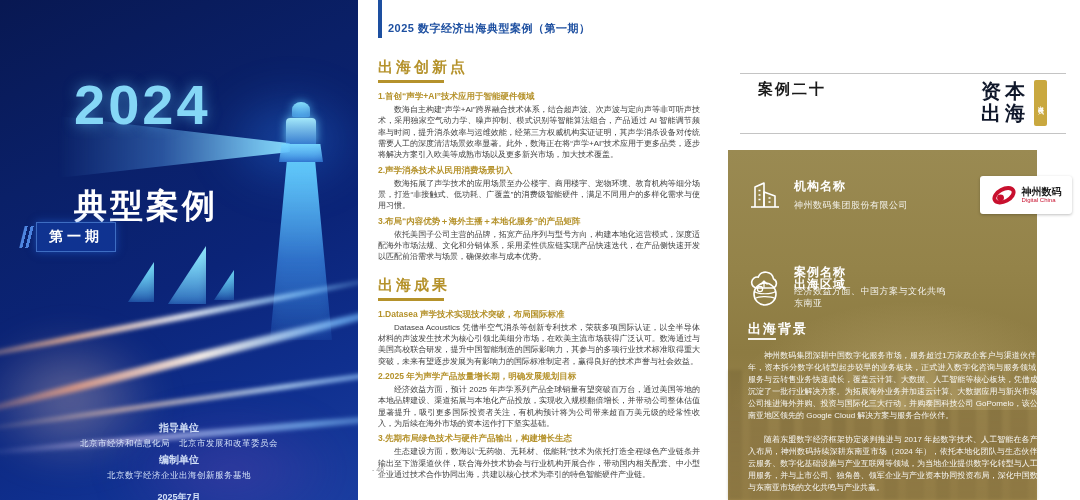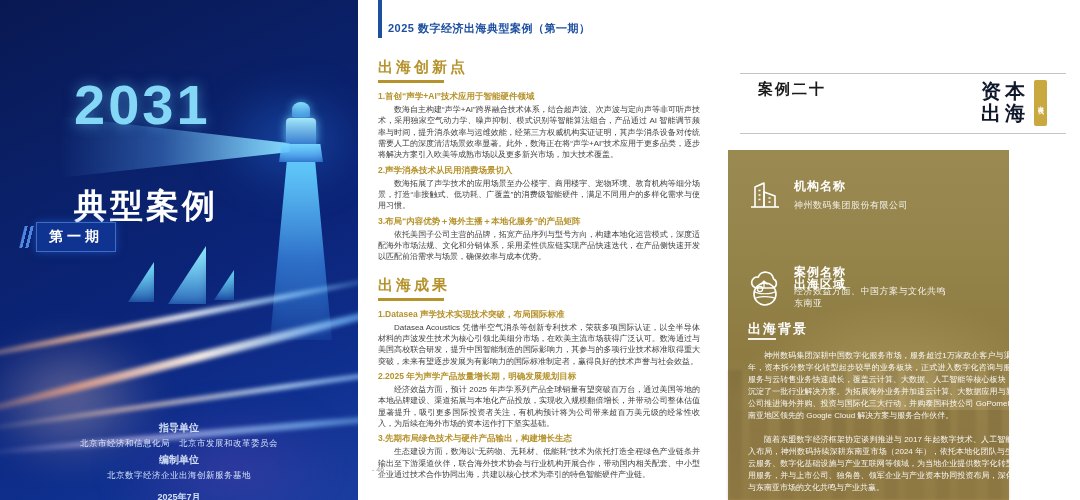--- a/index.html
+++ b/index.html
@@ -83,21 +83,21 @@
   .r-rule-top{top:73px;}
   .r-rule-bot{top:133px;}
   .case-no{position:absolute;left:38px;top:80px;font-size:15px;font-weight:bold;color:#1a1a1a;letter-spacing:2px;}
   .case-title{position:absolute;left:26px;top:105px;font-size:12.5px;font-weight:bold;color:#2b2b2b;letter-spacing:1px;}
   .cat-block{position:absolute;left:258px;top:80px;width:54px;text-align:center;color:#0f172a;font-weight:bold;
     font-size:20px;line-height:1.1;letter-spacing:4px;}
   .cat-tab{position:absolute;left:314px;top:80px;width:13px;height:46px;background:#c9a83f;border-radius:2px;
     display:flex;align-items:center;justify-content:center;}
   .cat-tab span{writing-mode:vertical-rl;font-size:6px;color:#fff;letter-spacing:1px;}
 
-  .olive{position:absolute;left:8px;top:150px;width:281px;height:350px;
+  .olive{position:absolute;left:8px;top:150px;width:309px;height:350px;
     background:linear-gradient(180deg,#9a8a52 0%,#948349 34%,#8d7b42 58%,#97814a 80%,#a28a4e 100%);}
   .olive-haze{position:absolute;left:0;top:150px;width:100%;height:110px;
     background:radial-gradient(ellipse at 60% 100%,rgba(235,215,160,.35),transparent 70%);}
   .olive-city{position:absolute;left:0;bottom:0;width:100%;height:130px;opacity:.28;filter:blur(1.5px);
     background:
       linear-gradient(0deg,rgba(60,48,22,.55),transparent 75%),
       repeating-linear-gradient(90deg,rgba(70,58,28,.5) 0 14px,rgba(150,130,80,.25) 14px 22px,rgba(90,74,36,.45) 22px 40px,rgba(170,150,95,.2) 40px 52px);}
   .info-item{position:absolute;left:20px;display:flex;align-items:flex-start;}
   .info-icon{width:34px;height:34px;flex:0 0 34px;margin-right:12px;}
   .info-label{font-size:12px;font-weight:bold;color:#ffffff;letter-spacing:1px;}
@@ -128,21 +128,21 @@
   <div class="lh-gallery"></div>
   <div class="lh-tower"></div>
   <div class="sail sail1"></div>
   <div class="sail sail2"></div>
   <div class="sail sail3"></div>
   <div class="trail trail1"></div>
   <div class="trail trail2"></div>
   <div class="trail trail3"></div>
   <div class="trail trail4"></div>
 
-  <div class="cover-year">2031</div>
+  <div class="cover-year">2024</div>
   <div class="cover-title2">典型案例</div>
   <div class="issue-ticks"></div>
   <div class="issue-box">第一期</div>
 
   <div class="cover-footer">
     <div class="cf-label">指导单位</div>
     <div class="cf-line">北京市经济和信息化局　北京市发展和改革委员会</div>
     <div class="cf-label">编制单位</div>
     <div class="cf-line">北京数字经济企业出海创新服务基地</div>
     <div class="cf-date">2025年7月</div>
@@ -230,19 +230,31 @@
           <path d="M6.5 15.5c4 3 17 3 21 0M7 22.5c4-2.5 16-2.5 20 0" stroke-width="1.2"></path>
           <circle cx="12" cy="13" r="2.6" stroke-width="1.3"></circle>
         </svg>
       </div>
       <div>
         <div class="info-label">出海区域</div>
         <div class="info-value">东南亚</div>
       </div>
     </div>
 
+    <div class="logo-box">
+      <div class="logo-swirl">
+        <svg viewBox="0 0 30 26" fill="none">
+          <ellipse cx="15" cy="13" rx="12" ry="7" stroke="#c8102e" stroke-width="4.5" transform="rotate(-28 15 13)"></ellipse>
+          <circle cx="11" cy="16" r="4" fill="#c8102e"></circle>
+        </svg>
+      </div>
+      <div>
+        <div class="logo-cn">神州数码</div>
+        <div class="logo-en">Digital China</div>
+      </div>
+    </div>
 
     <div class="bg-title">出海背景</div>
     <div class="bg-underline"></div>
     <div class="bg-p bg-p1">神州数码集团深耕中国数字化服务市场，服务超过1万家政企客户与渠道伙伴，2000 年，资本拆分数字化转型起步较早的业务板块，正式进入数字化咨询与服务领域，MSP 服务与云转售业务快速成长，覆盖云计算、大数据、人工智能等核心板块，凭借成熟经验沉淀了一批行业解决方案。为拓展海外业务并加速云计算、大数据应用与新兴市场结合，公司推进海外并购、投资与国际化三大行动，并购泰国科技公司 GoPomelo，该公司是东南亚地区领先的 Google Cloud 解决方案与服务合作伙伴。</div>
     <div class="bg-p bg-p2">随着东盟数字经济框架协定谈判推进与 2017 年起数字技术、人工智能在各产业的深入布局，神州数码持续深耕东南亚市场（2024 年），依托本地化团队与生态伙伴，围绕云服务、数字化基础设施与产业互联网等领域，为当地企业提供数字化转型与人工智能应用服务，并与上市公司、独角兽、领军企业与产业资本协同投资布局，深化中国数字方案与东南亚市场的文化共鸣与产业共赢。</div>
   </div>
 </div>
 
 </body></html>

